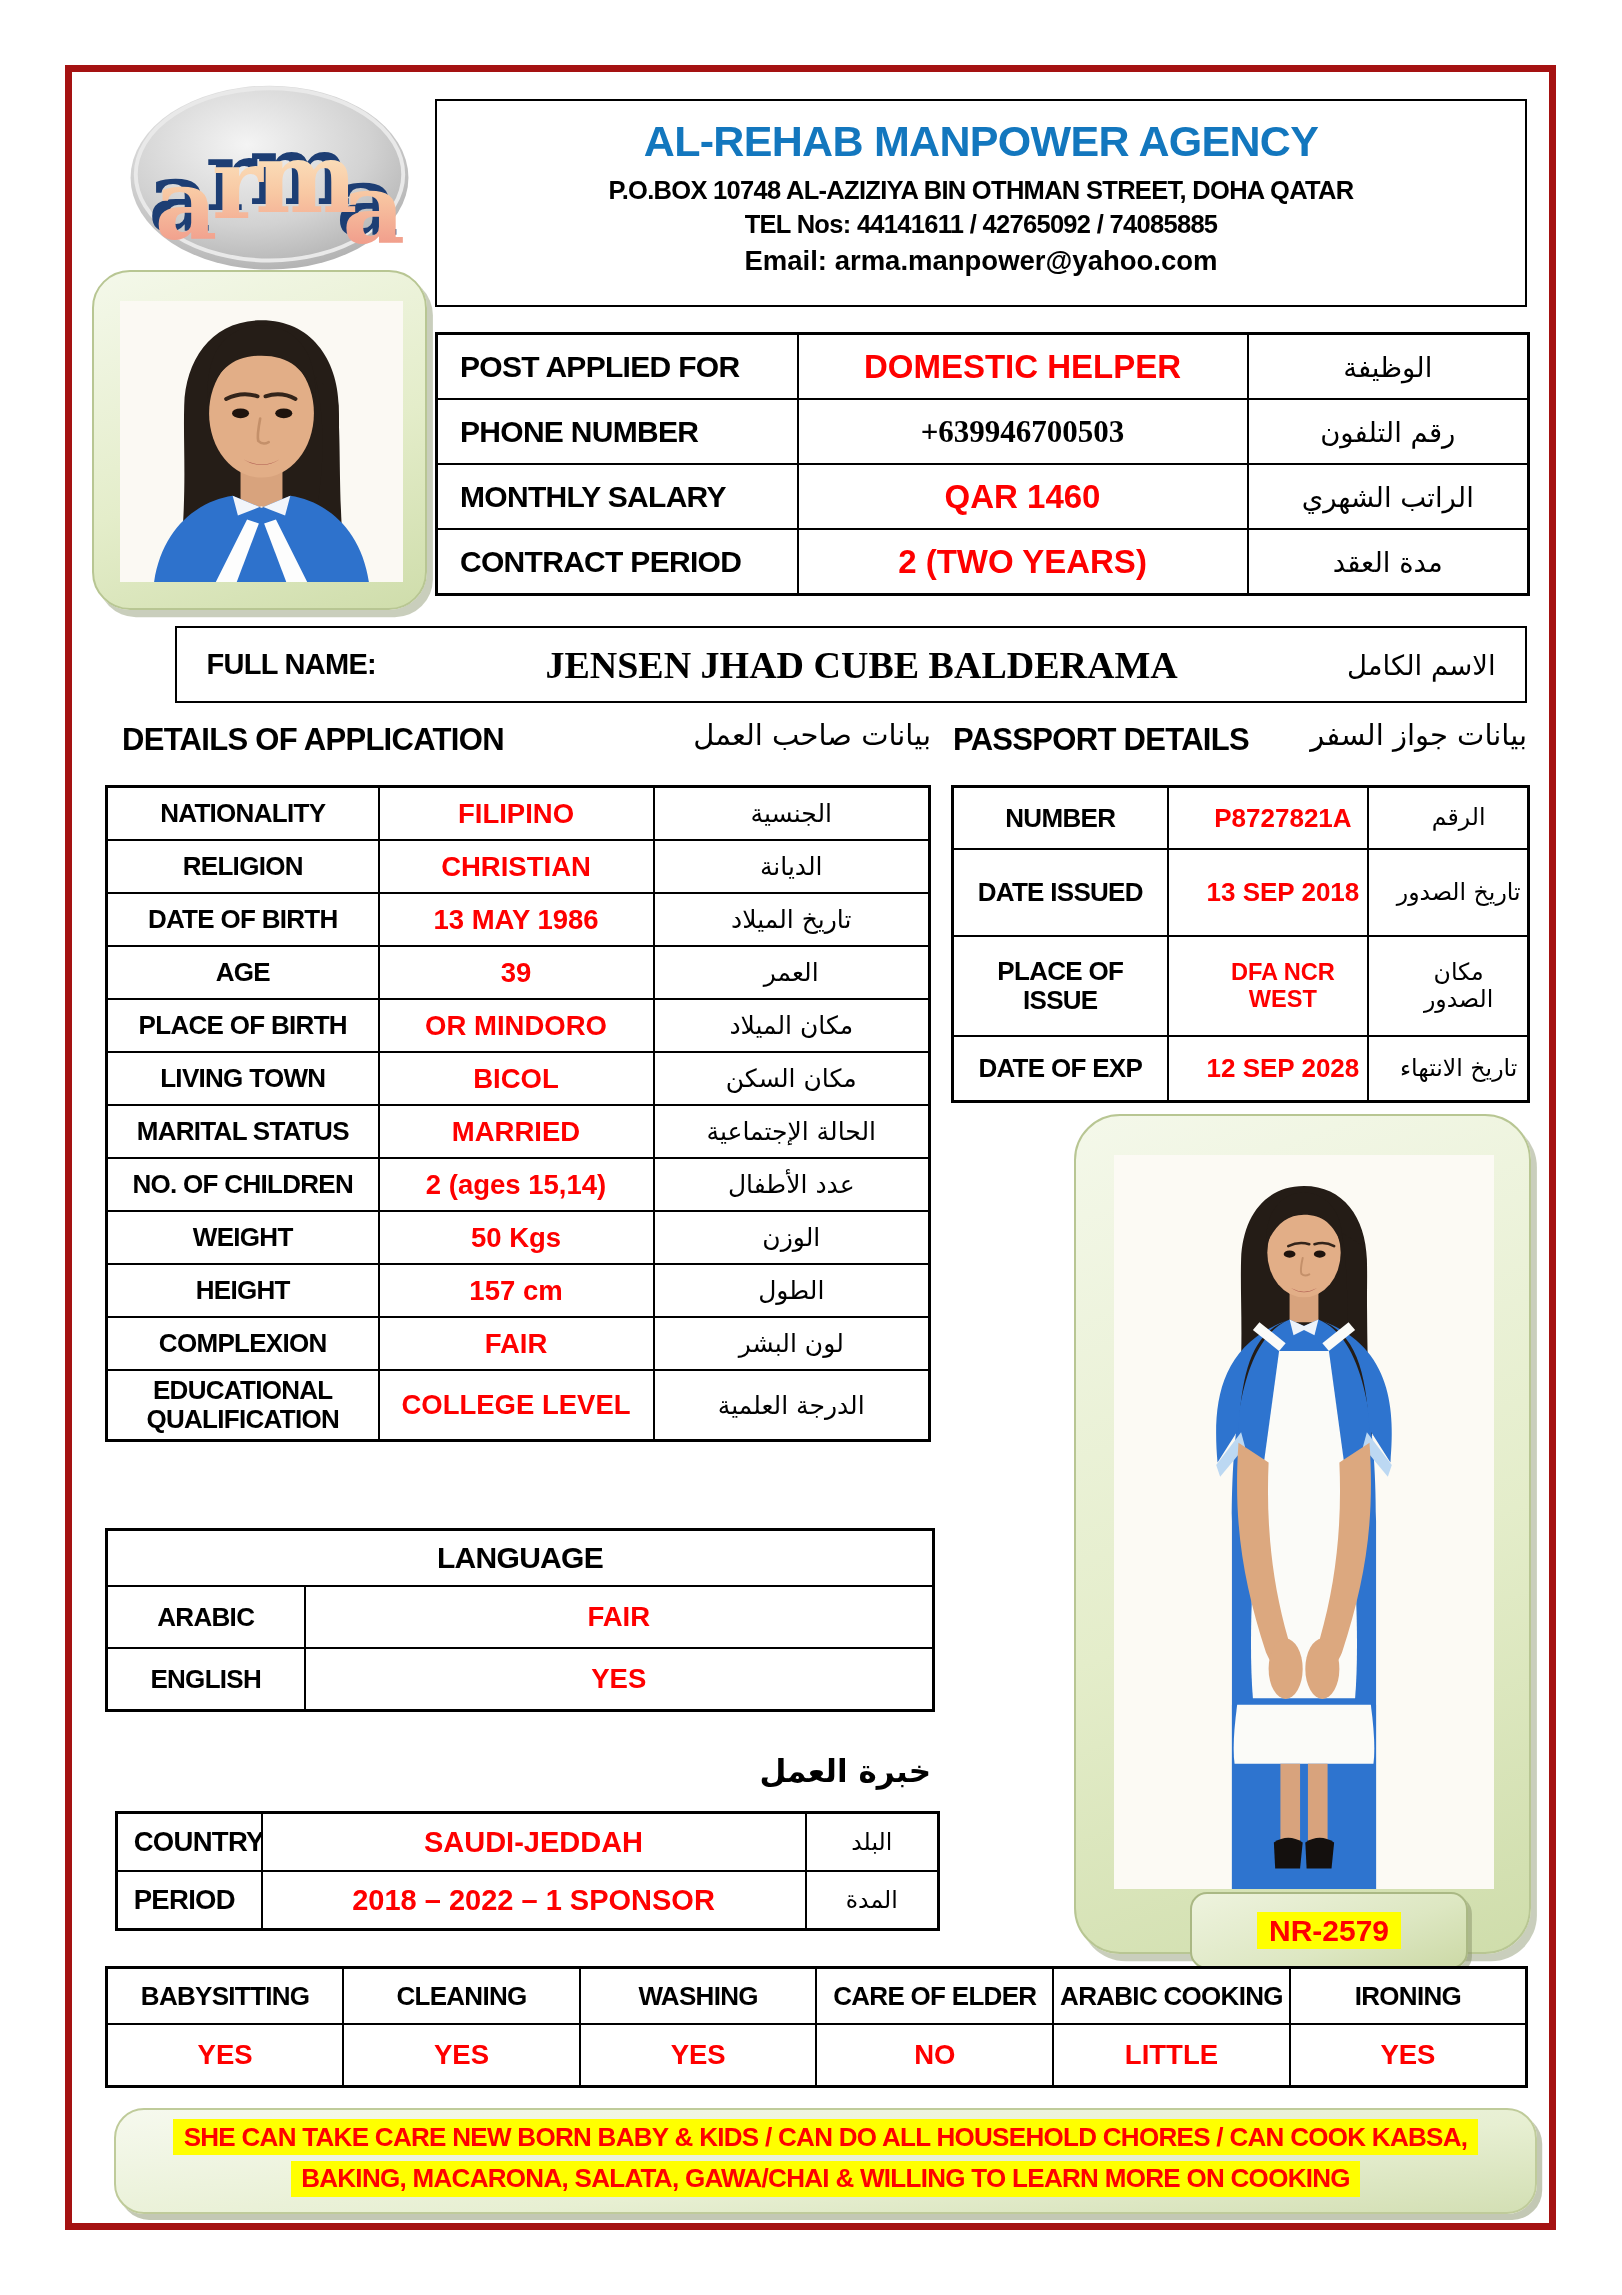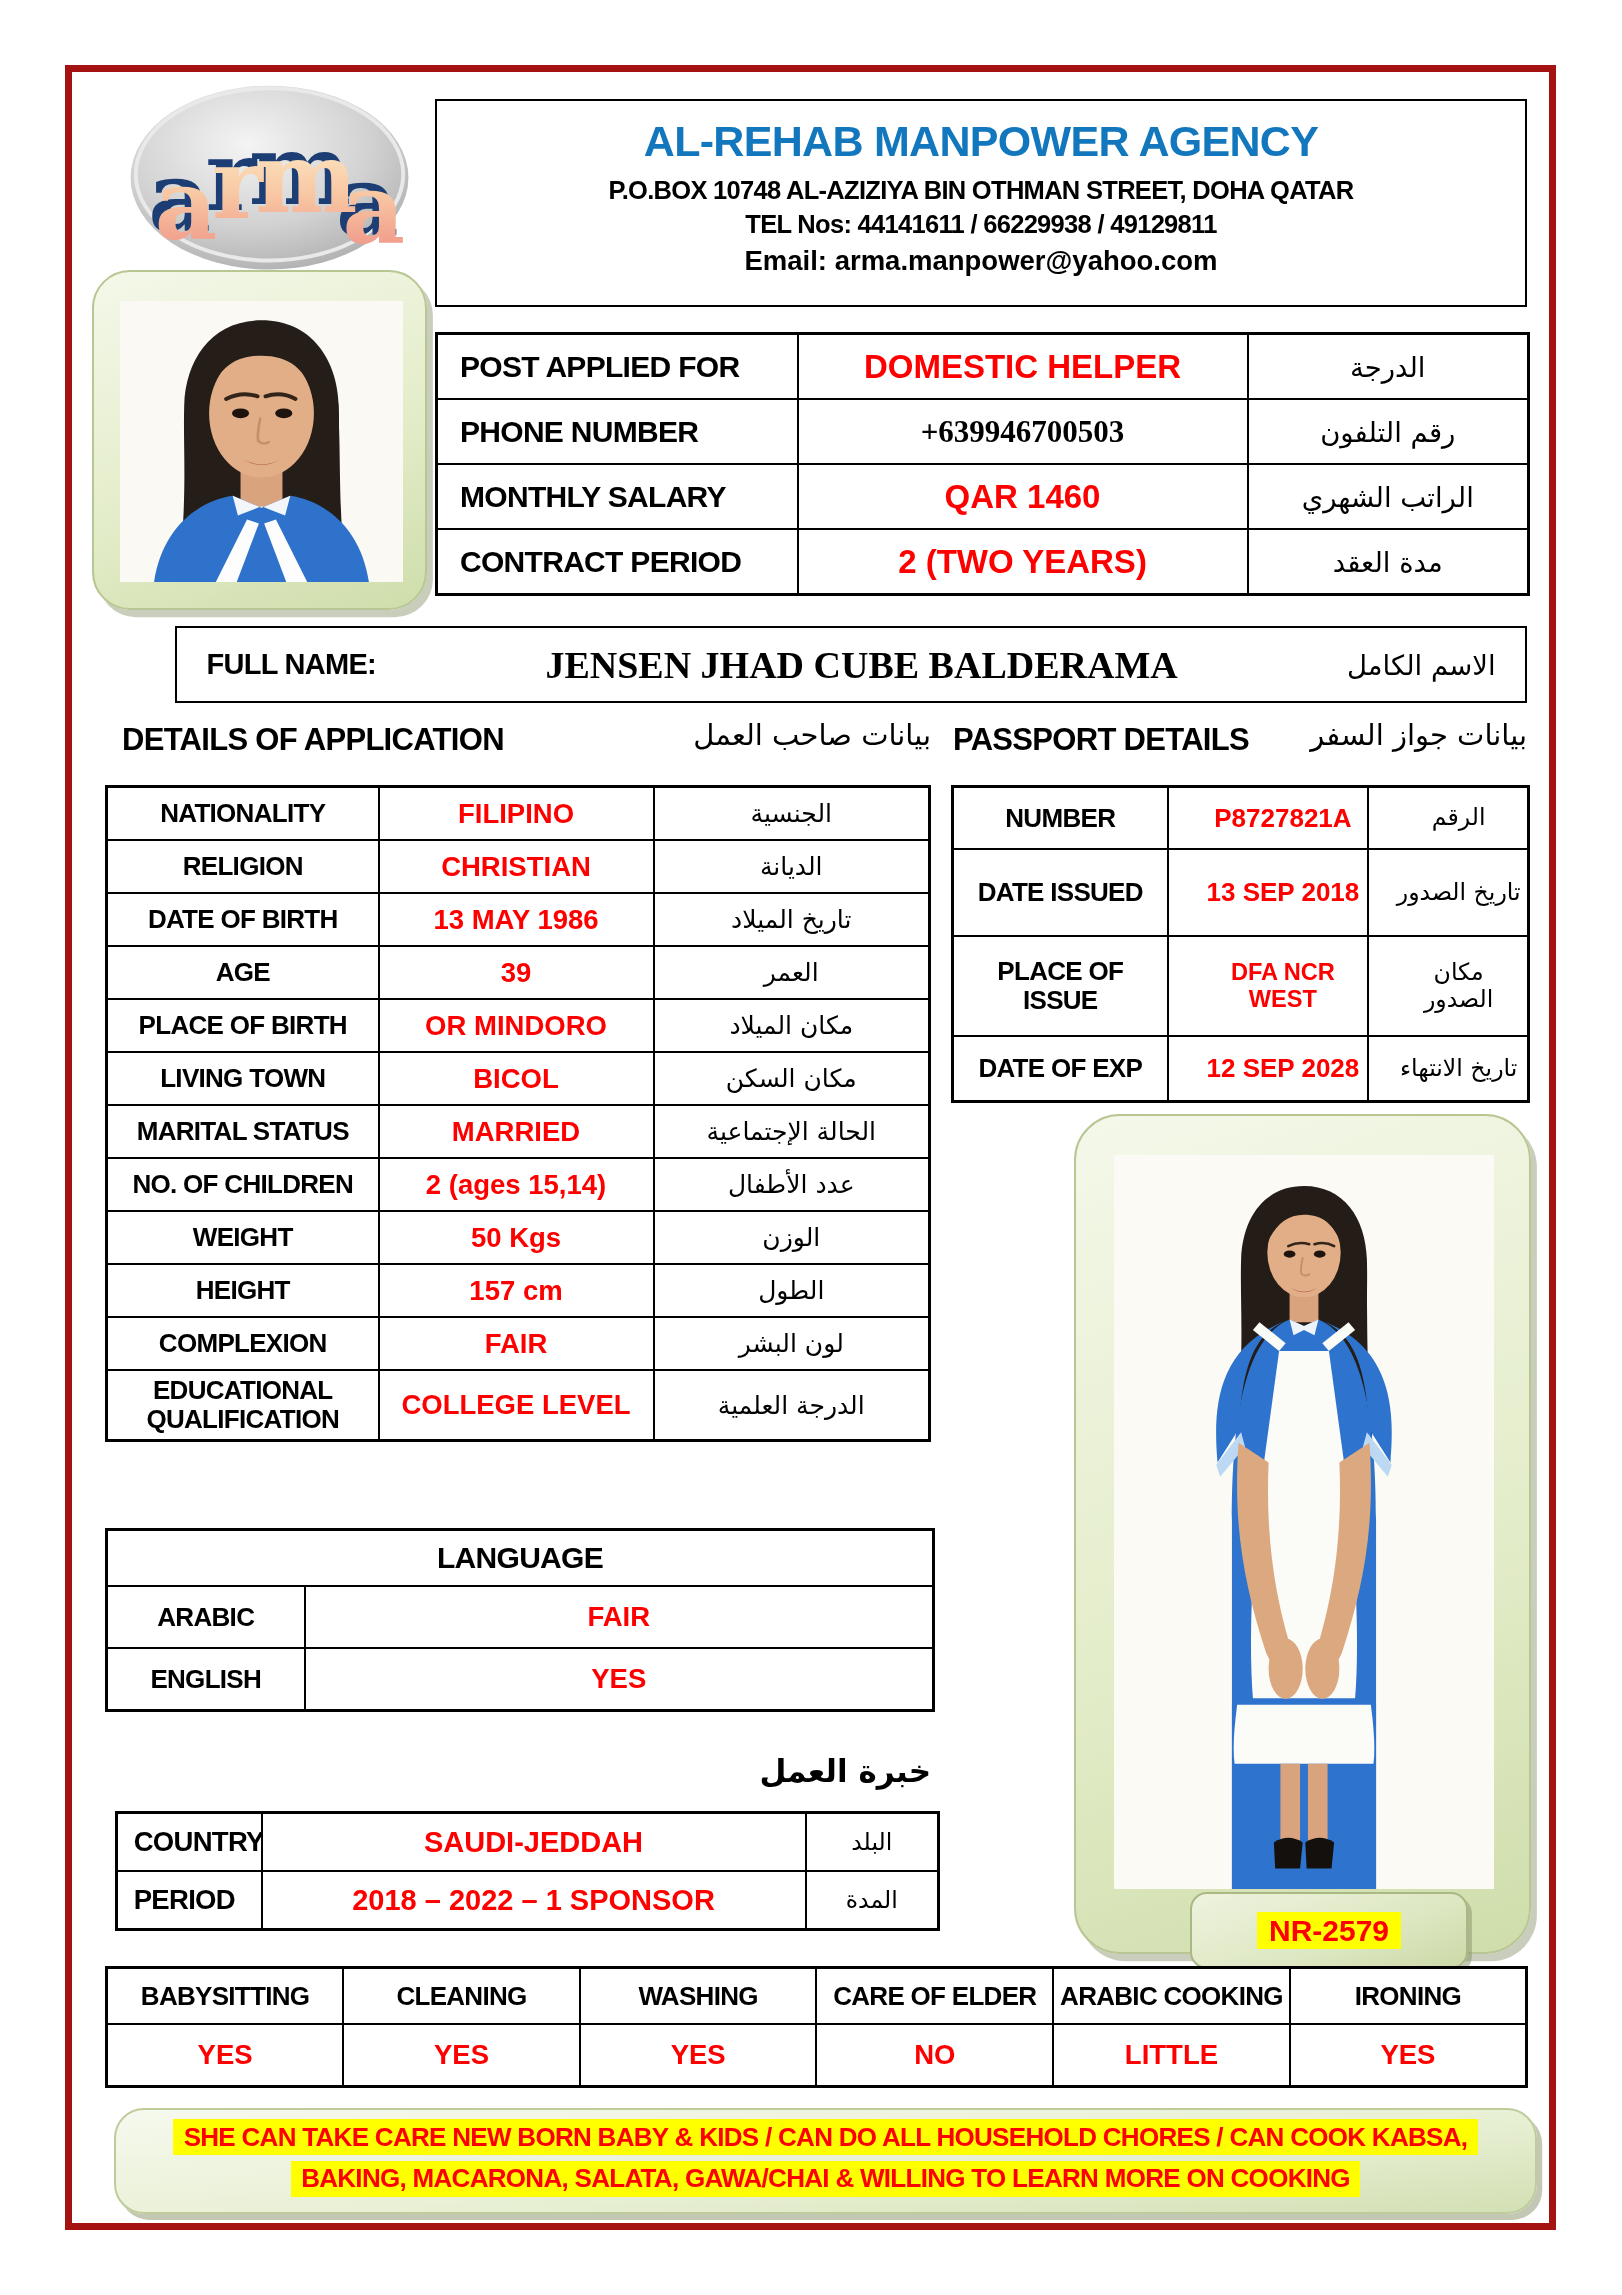--- a/index.html
+++ b/index.html
@@ -122,21 +122,21 @@
         <text fill="url(#tg)">
           <tspan x="44" y="242">a</tspan><tspan x="132" y="210">r</tspan><tspan x="198" y="200">m</tspan><tspan x="332" y="248">a</tspan>
         </text>
       </g>
     </svg>
   </div>
 
   <div class="header-box">
     <div class="hdr-title">AL-REHAB MANPOWER AGENCY</div>
     <div class="hdr-addr">P.O.BOX 10748 AL-AZIZIYA BIN OTHMAN STREET, DOHA QATAR</div>
-    <div class="hdr-tel">TEL Nos: 44141611 / 66229938 / 49129811</div>
+    <div class="hdr-tel">TEL Nos: 44141611 / 42765092 / 74085885</div>
     <div class="hdr-email">Email: arma.manpower@yahoo.com</div>
   </div>
 
   <div class="green-box" style="left:92px;top:270px;width:335px;height:340px;border-radius:38px;">
     <div class="photo-inner" style="left:26px;top:29px;width:283px;height:281px;">
       <svg viewBox="0 0 432 430" preserveAspectRatio="xMidYMid slice">
         <rect width="432" height="430" fill="#fbf9f3"></rect>
         <path d="M216 30 C140 30 100 90 98 160 C96 235 104 300 88 430 L344 430 C328 300 336 235 334 160 C332 90 292 30 216 30Z" fill="#251d17"></path>
         <path d="M184 250 h64 v74 h-64z" fill="#d8a37d"></path>
         <ellipse cx="216" cy="172" rx="80" ry="98" fill="#e2ae87"></ellipse>
@@ -159,21 +159,21 @@
   <table class="post-table bt5">
     <colgroup>
         <col style="width:361px">
         <col style="width:450px">
         <col style="width:281px">
       </colgroup>
     <tbody>
         <tr>
       <td class="lbl-big">POST APPLIED FOR</td>
       <td class="val val-big">DOMESTIC HELPER</td>
-      <td class="ar ar-big">الدرجة</td>
+      <td class="ar ar-big">الوظيفة</td>
     </tr>
     <tr>
       <td class="lbl-big">PHONE NUMBER</td>
       <td class="val-dark">+639946700503</td>
       <td class="ar ar-big">رقم التلفون</td>
     </tr>
     <tr>
       <td class="lbl-big">MONTHLY SALARY</td>
       <td class="val val-big">QAR 1460</td>
       <td class="ar ar-big">الراتب الشهري</td>

